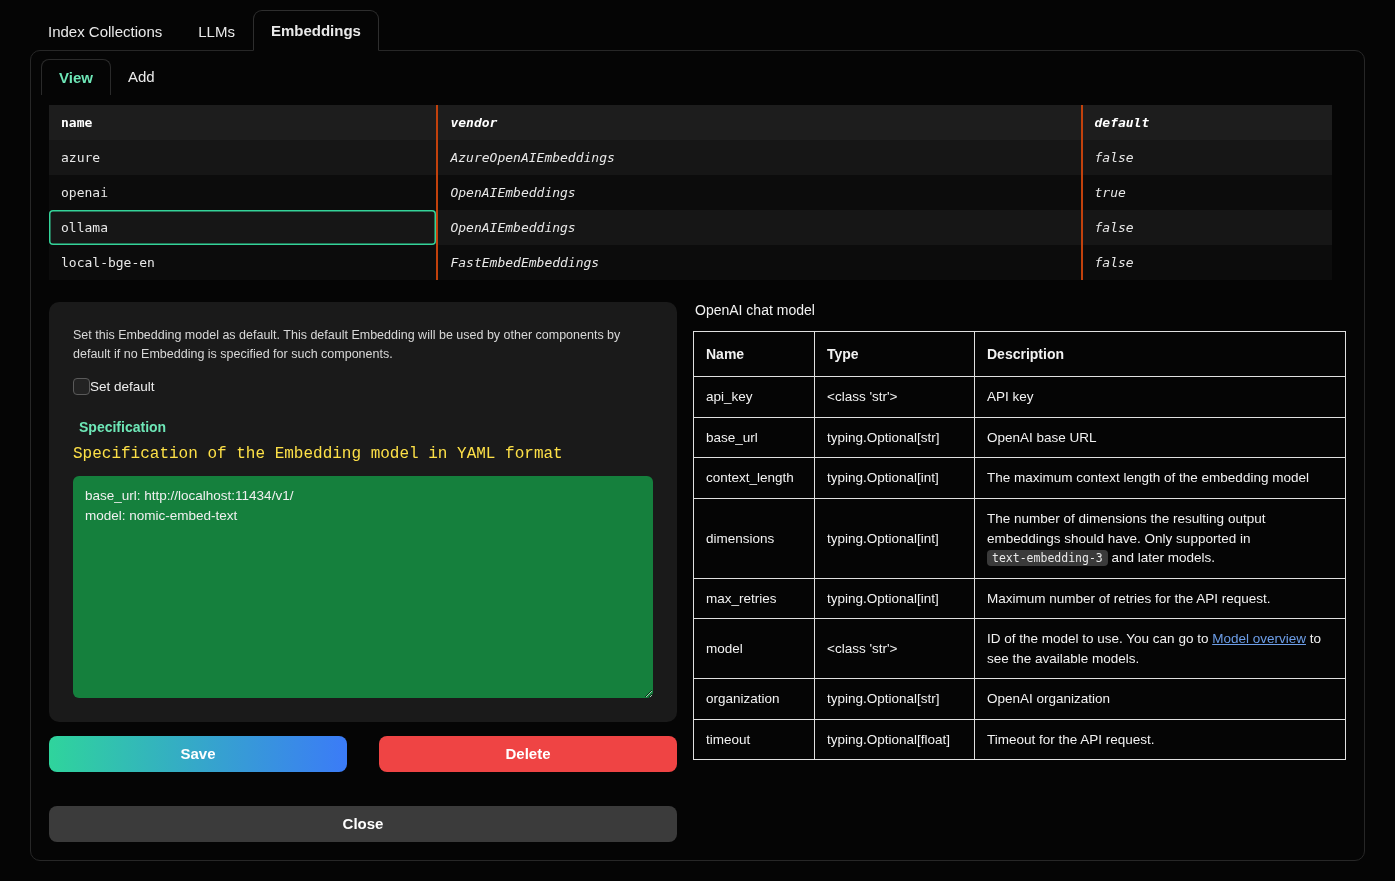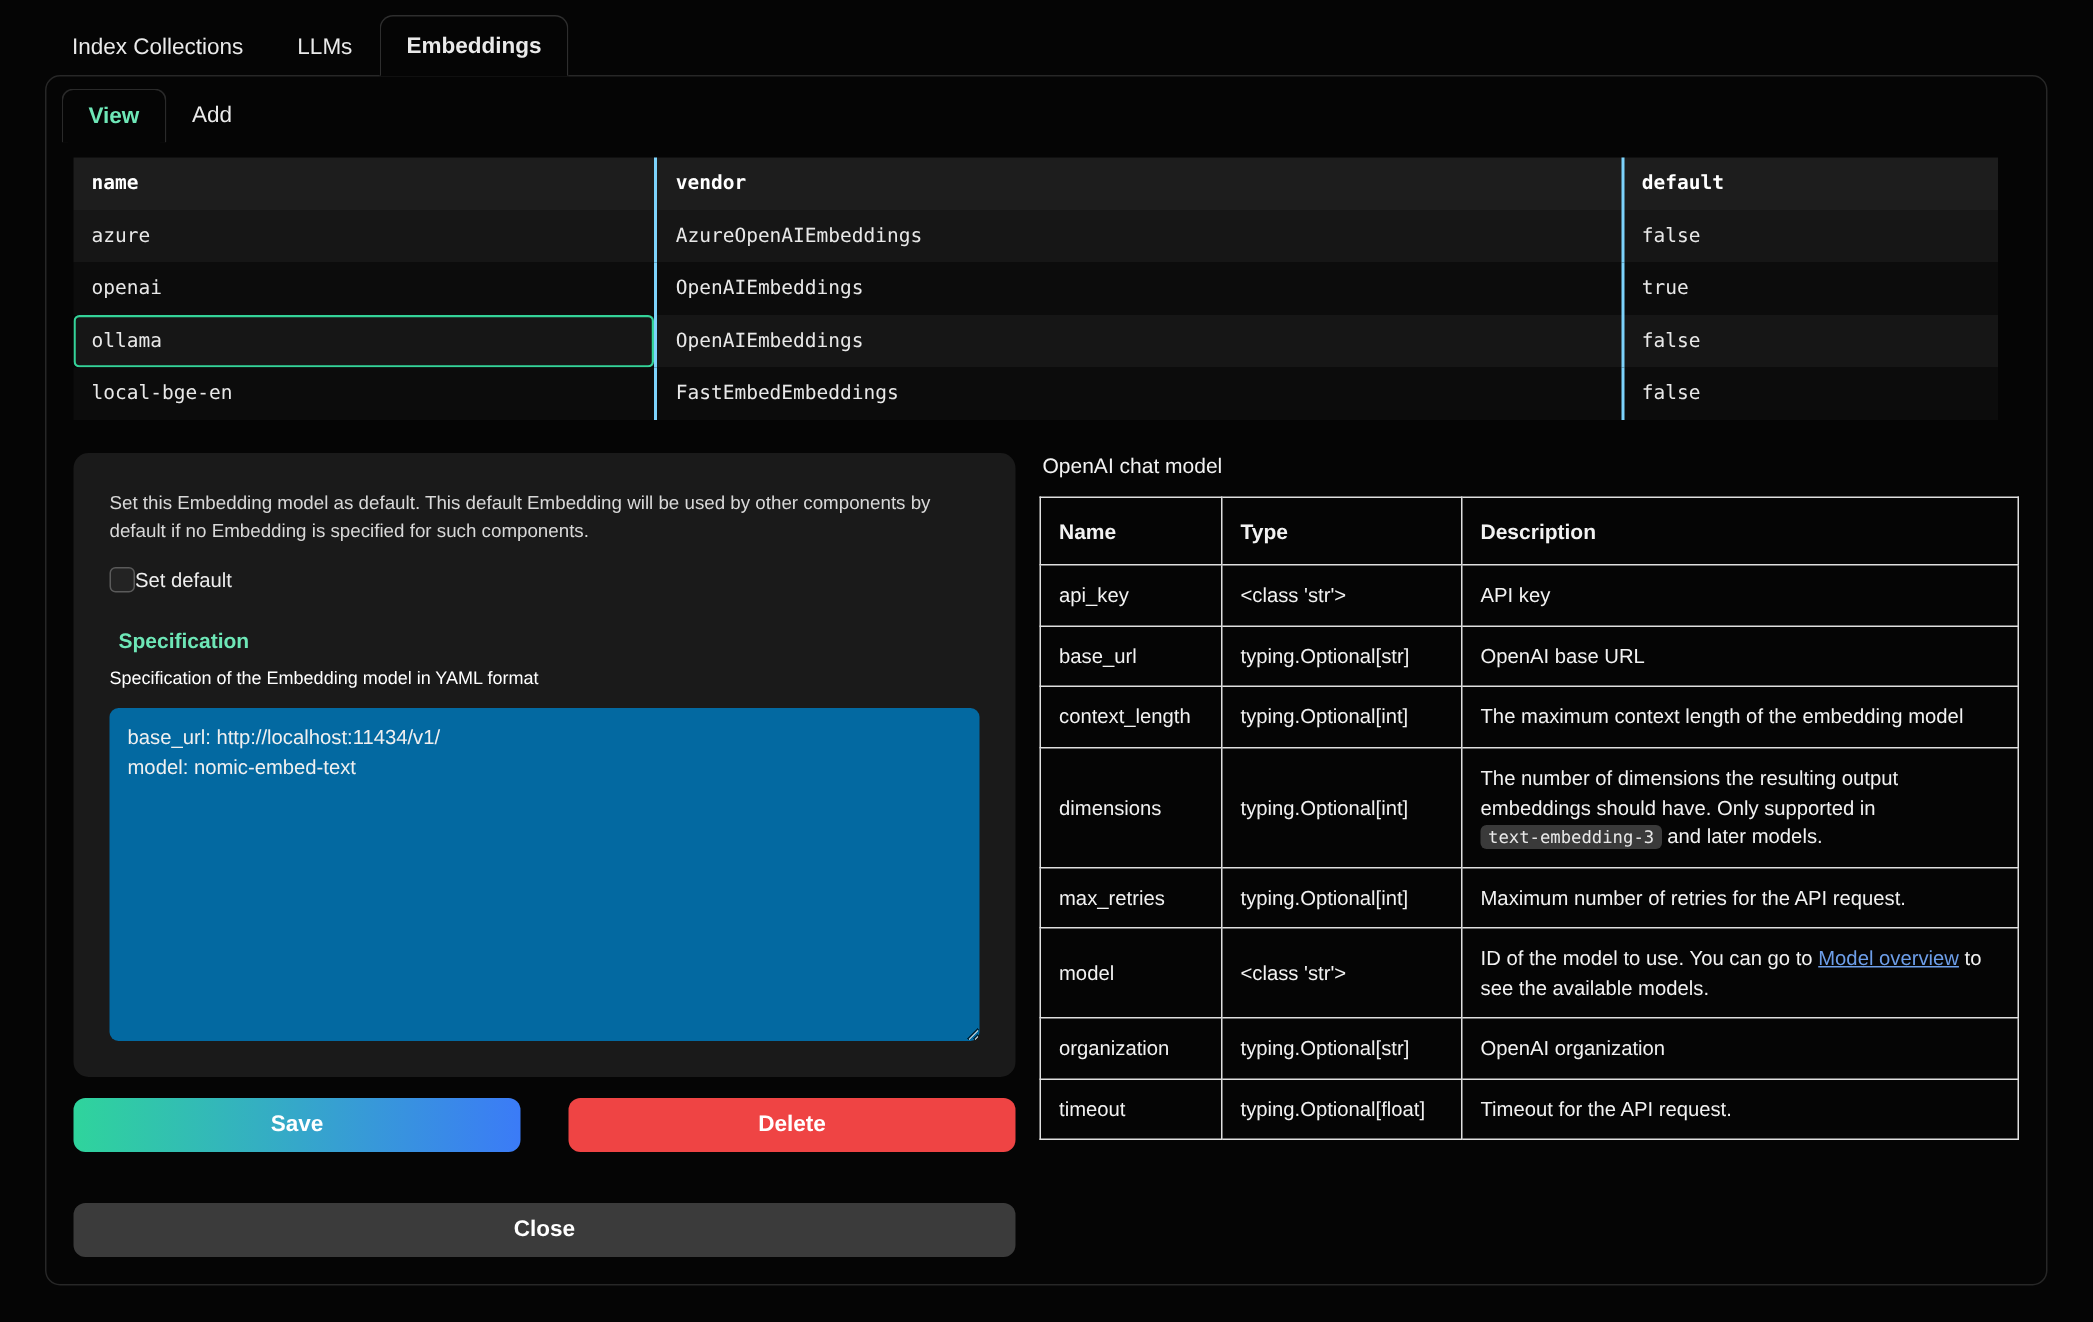--- a/index.html
+++ b/index.html
@@ -79,21 +79,21 @@
     font-weight: 700;
     padding: 10px 12px;
     background: #1d1d1d;
     color: #ffffff;
   }
   .emb-table td {
     padding: 10px 12px;
     color: #e8e8e8;
     cursor: pointer;
   }
-  .emb-table th + th, .emb-table td + td { border-left: 2px solid #7dd3fc; }
+  .emb-table th + th, .emb-table td + td { border-left: 2px solid #c2410c; font-style: italic; }
   .emb-table tbody tr:nth-child(odd)  { background: #161616; }
   .emb-table tbody tr:nth-child(even) { background: #0c0c0c; }
   .emb-table col.c-name    { width: 380px; }
   .emb-table col.c-vendor  { width: 630px; }
   .emb-table col.c-default { width: 245px; }
   .emb-table tr.selected td:first-child {
     box-shadow: inset 0 0 0 1.5px #34d399;
     border-radius: 4px;
   }
 
@@ -136,28 +136,29 @@
     flex: none;
   }
   .spec-heading {
     margin: 0 0 10px 6px;
     font-size: 14px;
     font-weight: 700;
     color: #6ee7b7;
   }
   .spec-desc {
     margin: 0 0 13px 0;
-    font-size: 12px;
-    color: #ffffff;
+    font-size: 16px;
+    color: #fde047;
+    font-family: Liberation Mono, monospace;
   }
   .spec-input {
     display: block;
     width: 100%;
     height: 222px;
-    background: #0369a1;
+    background: #15803d;
     border: none;
     border-radius: 6px;
     color: #f0f0f0;
     font-family: "Liberation Sans", sans-serif;
     font-size: 13.5px;
     line-height: 1.5;
     padding: 10px 12px;
     resize: both;
     outline: none;
   }

